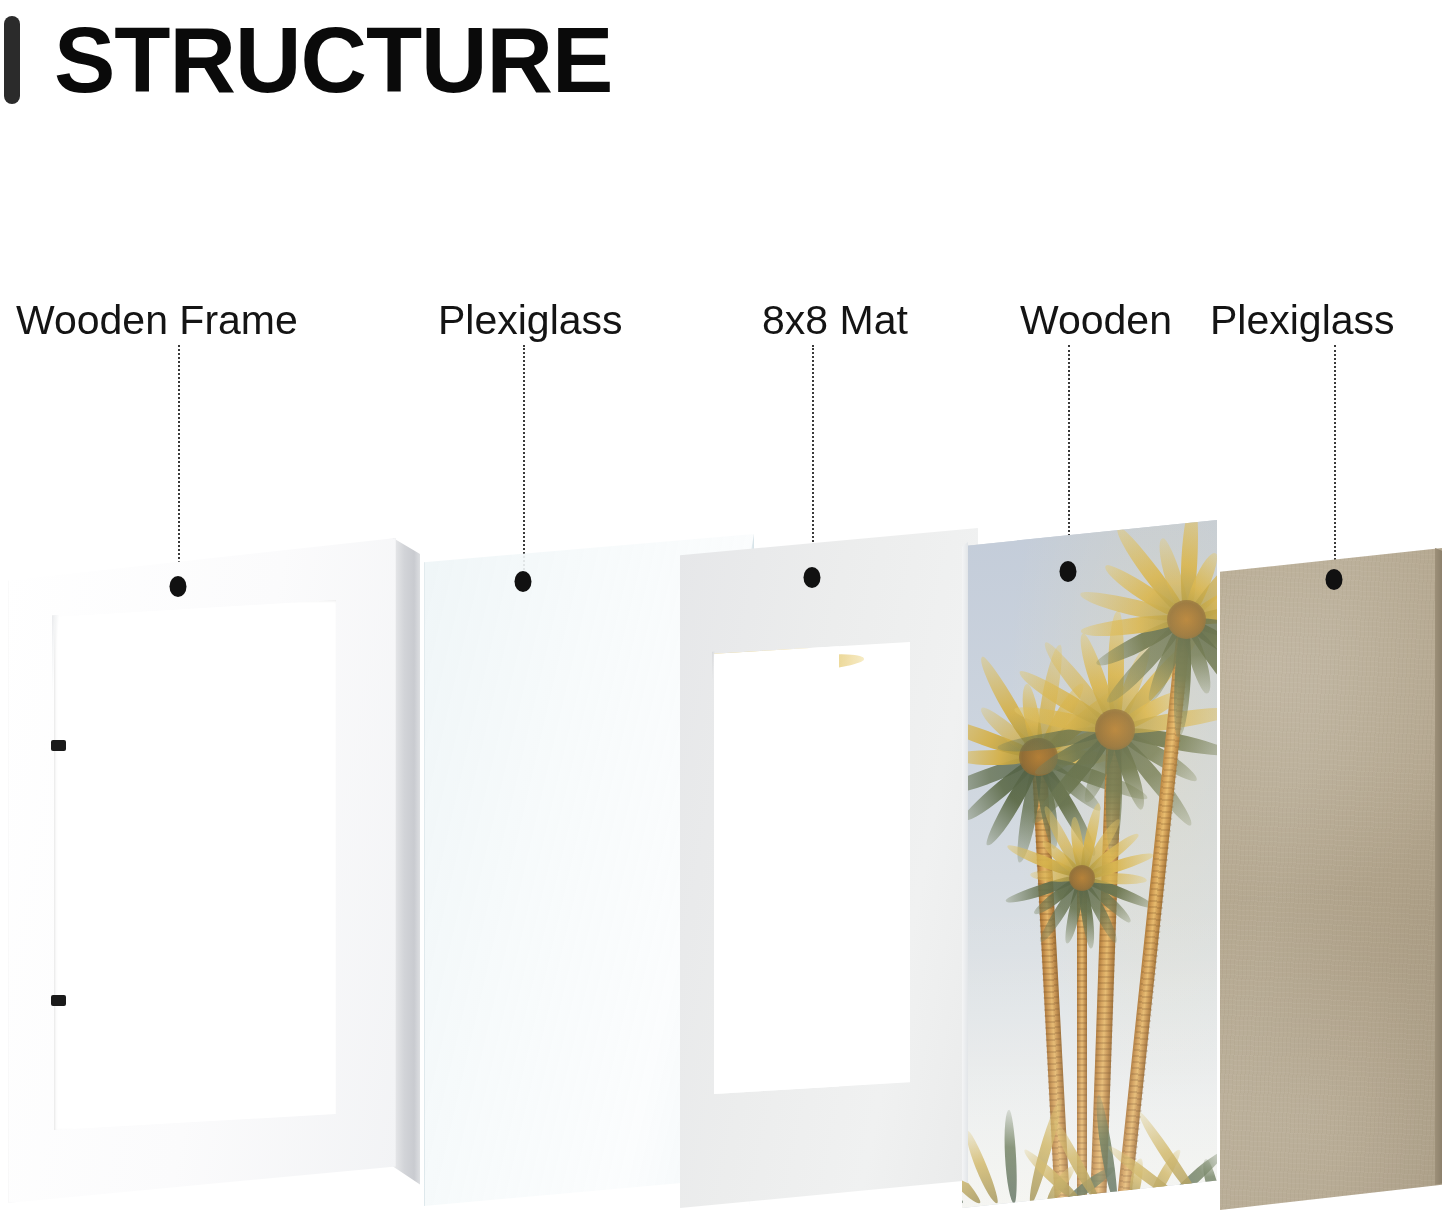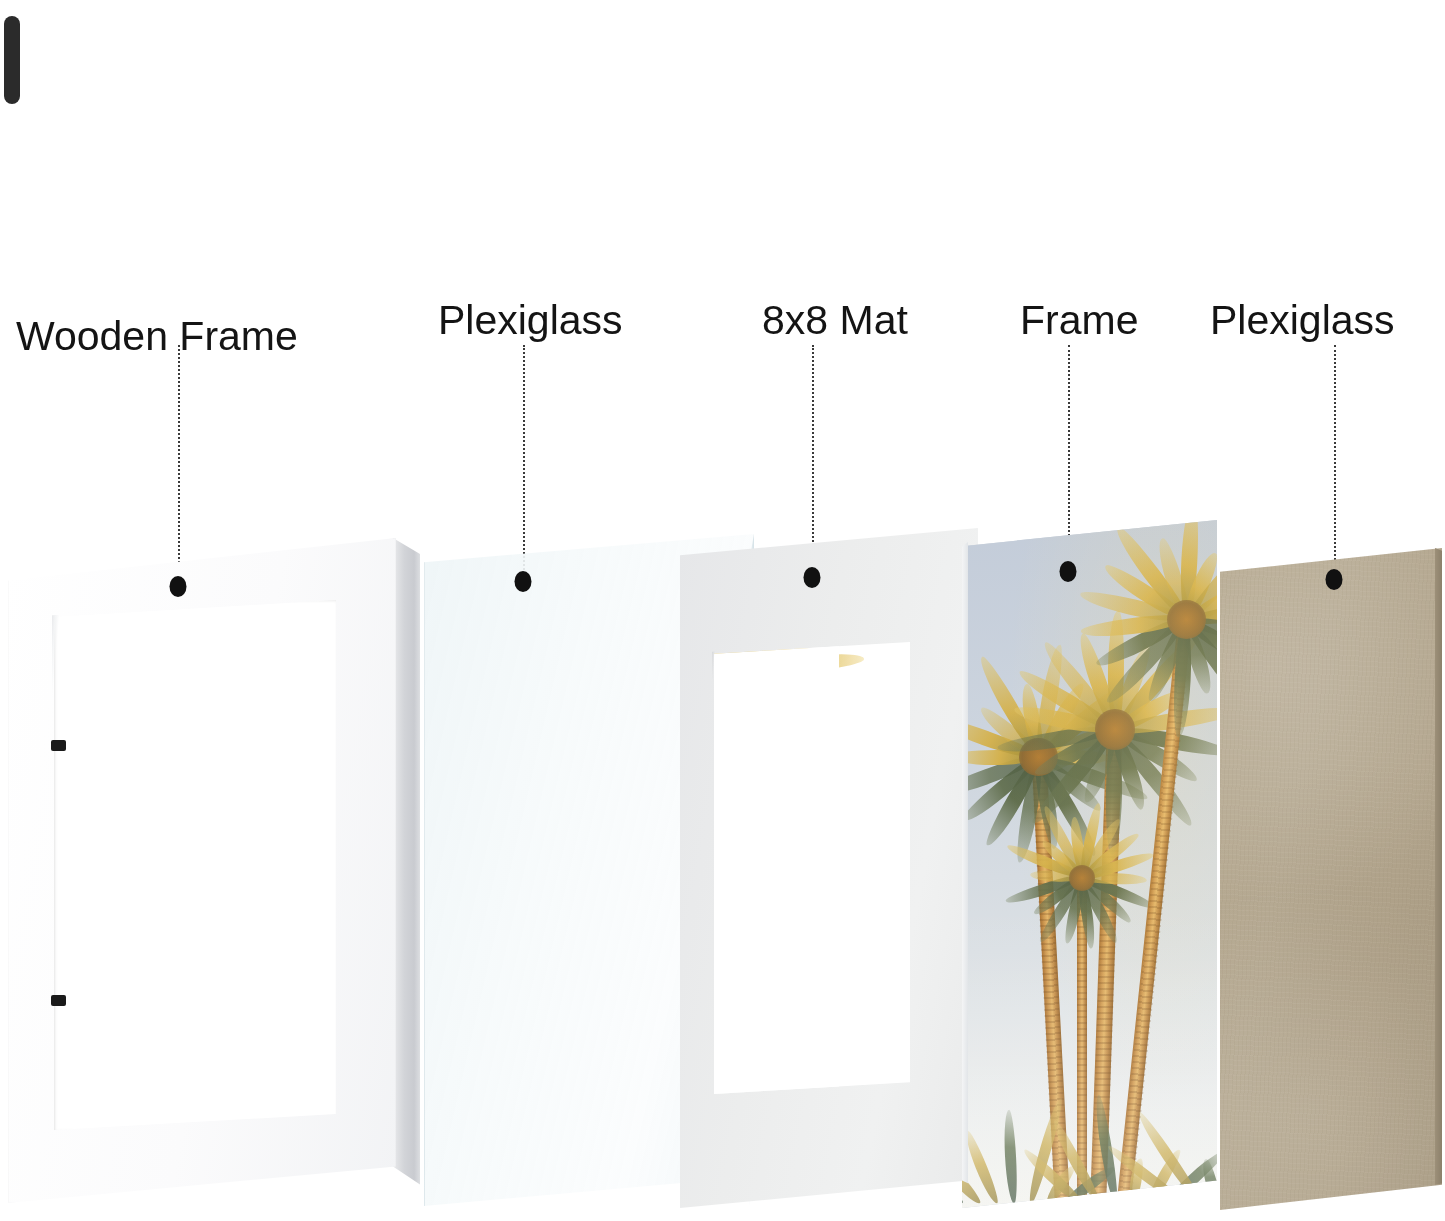--- a/index.html
+++ b/index.html
@@ -278,26 +278,27 @@
     width: 7px; height: 662px;
     background: linear-gradient(90deg, #9d9079 0%, #8c806b 100%);
     clip-path: polygon(0% 0%, 100% 0.4%, 100% 96.0%, 0% 96.2%);
   }
 </style>
 </head>
 <body>
 
 <div id="title-block">
   <div id="title-accent-bar"></div>
+  <div id="page-title">STRUCTURE</div>
 </div>
 
-<div class="layer-label" style="left:16px; top:316px;">Wooden Frame</div>
+<div class="layer-label" style="left:16px; top:300px;">Wooden Frame</div>
 <div class="layer-label" style="left:438px; top:300px;">Plexiglass</div>
 <div class="layer-label" style="left:762px; top:300px;">8x8 Mat</div>
-<div class="layer-label" style="left:1020px; top:300px;">Frame</div>
+<div class="layer-label" style="left:1020px; top:300px;">Wooden</div>
 <div class="layer-label" style="left:1210px; top:300px;">Plexiglass</div>
 
 <div class="leader-line" style="left:178px; top:345px; height:234px;"></div>
 <div class="leader-line" style="left:523px; top:345px; height:229px;"></div>
 <div class="leader-line" style="left:812px; top:345px; height:225px;"></div>
 <div class="leader-line" style="left:1068px; top:345px; height:219px;"></div>
 <div class="leader-line" style="left:1334px; top:345px; height:227px;"></div>
 
 <div id="stage">
 

